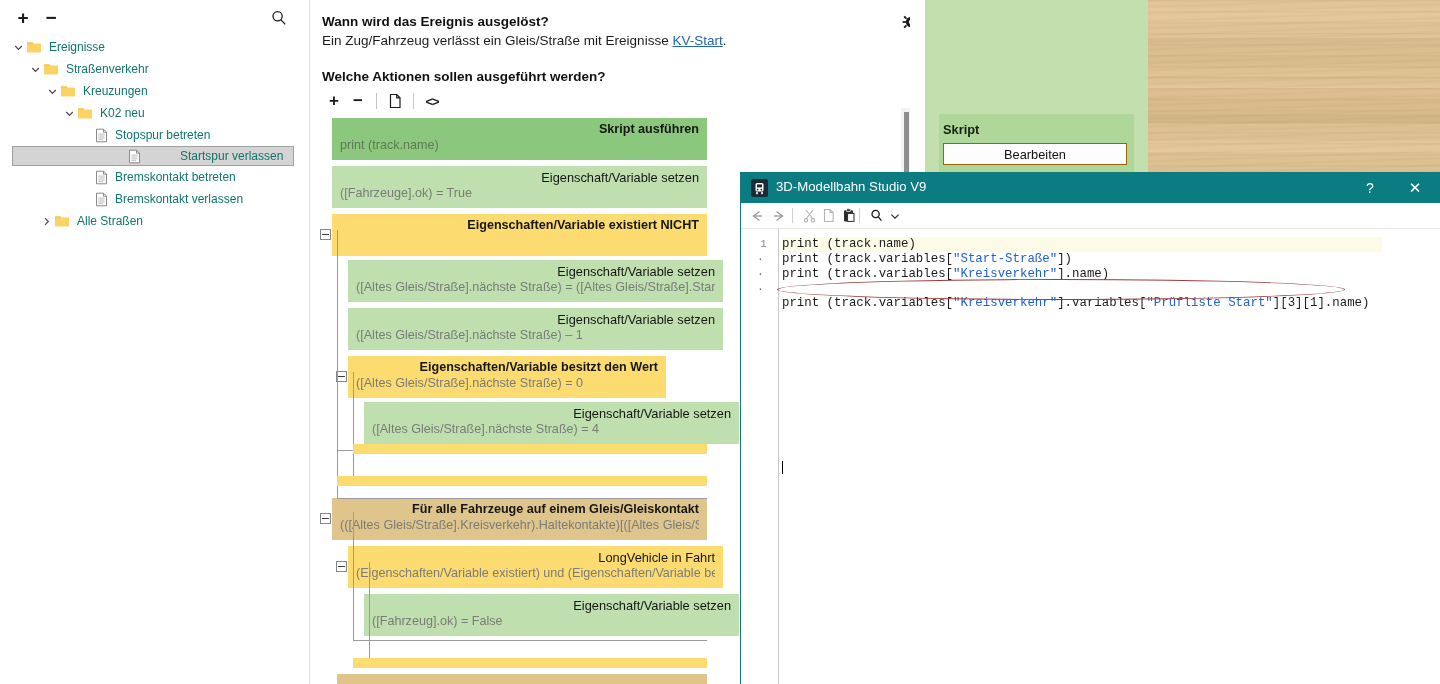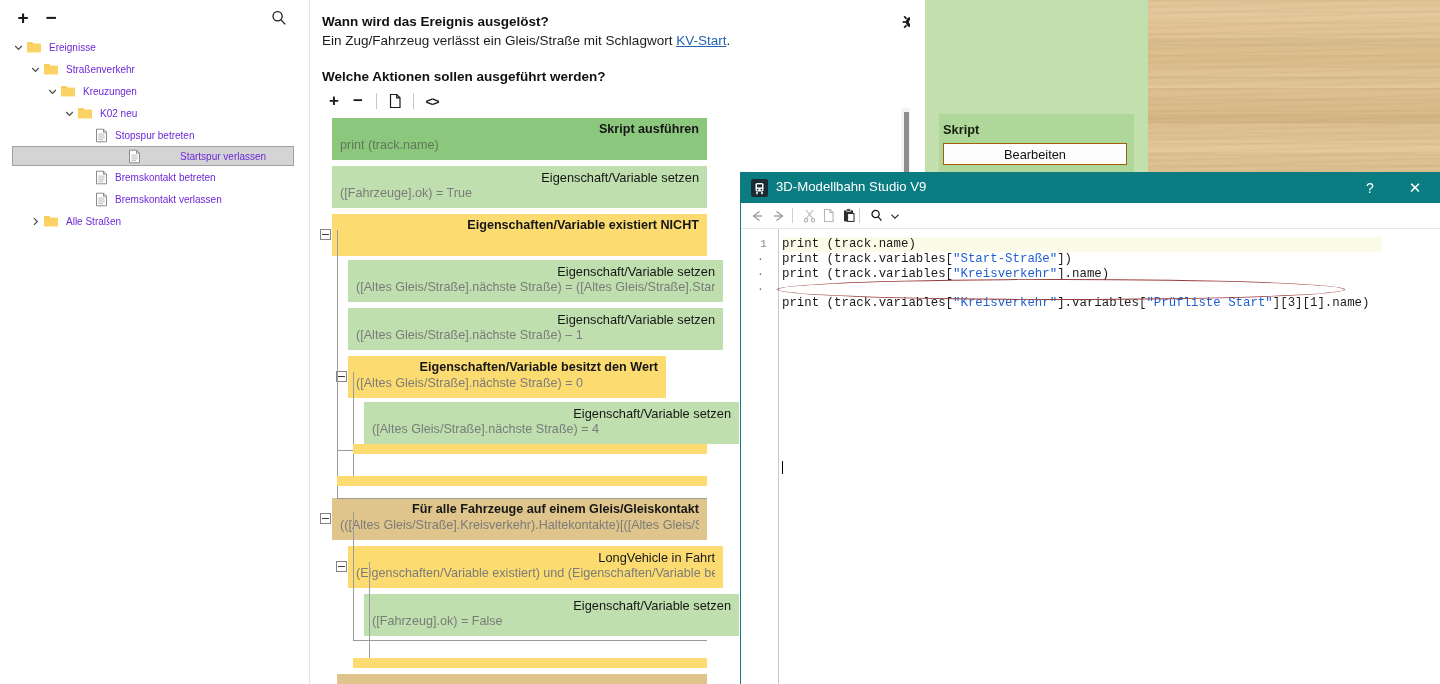--- a/index.html
+++ b/index.html
@@ -33,21 +33,21 @@
     cursor: pointer; white-space: nowrap;
   }
   .tree-row.selected {
     background: #d4d4d4; border: 1px solid #a0a0a0;
     margin: 0 15px 0 12px; height: 20px; box-sizing: border-box; gap: 32px;
   }
   .tw { width: 16px; min-width: 16px; display: flex; align-items: center; justify-content: center; color: #4a4a4a; font-size: 10px; }
   .tw svg { display: block; }
   .ficon { width: 17px; min-width: 17px; height: 14px; margin-right: 6px; position: relative; }
   .dicon { width: 15px; min-width: 15px; height: 15px; margin-right: 6px; position: relative; }
-  .tlabel { font-size: 10px; color: #6d28d9; }
+  .tlabel { font-size: 12px; color: #0f766e; }
 
   
   #mainpanel {
     position: absolute; left: 310px; top: 0; width: 600px; height: 684px;
     background: #ffffff; overflow: hidden;
   }
   .q-title { position: absolute; font-size: 13.5px; font-weight: 700; color: #111; }
   .q-sub { position: absolute; font-size: 13.5px; color: #1b1b1b; }
   .q-link { color: #2464b4; text-decoration: underline; cursor: pointer; }
   .gear { position: absolute; left: 592px; top: 13px; width: 18px; height: 18px; cursor: pointer; }
@@ -253,39 +253,39 @@
               <path d="M9.5 1.2v3h3" fill="none" stroke="#8a8a8a" stroke-width="1"></path>
               <g stroke="#b5b5b5" stroke-width="0.9">
                 <line x1="4.3" y1="6.1" x2="10.6" y2="6.1"></line>
                 <line x1="4.3" y1="8" x2="10.6" y2="8"></line>
                 <line x1="4.3" y1="9.9" x2="10.6" y2="9.9"></line>
                 <line x1="4.3" y1="11.7" x2="9" y2="11.7"></line>
               </g>
             </svg></span>
           <span class="tlabel">Bremskontakt verlassen</span>
         </div>
-        <div class="tree-row" style="padding-left: 27px;">
+        <div class="tree-row" style="padding-left: 38px;">
           <span class="tw">
             <svg width="11" height="11" viewBox="0 0 11 11">
               <path d="M4 2.2L7.3 5.5 4 8.8" fill="none" stroke="#4a4a4a" stroke-width="1.2"></path>
             </svg>
           </span>
           <span class="ficon"><svg width="17" height="14" viewBox="0 0 17 14">
               <path d="M1 2.2h5.4l1.3 1.6H15v8.4H1z" fill="#f5c542"></path>
               <path d="M1 3.8h14v8.4H1z" fill="#fbd365"></path>
             </svg></span>
           <span class="tlabel">Alle Straßen</span>
         </div>
       </div>
   </div>
 
   <div id="mainpanel">
     <div class="q-title" style="left:12px; top:14px;">Wann wird das Ereignis ausgelöst?</div>
     <div class="q-sub" style="left:12px; top:33px;">
-      <span>Ein Zug/Fahrzeug verlässt ein Gleis/Straße mit Schlagwort </span><a class="q-link">KV-Start</a><span>.</span>
+      <span>Ein Zug/Fahrzeug verlässt ein Gleis/Straße mit Ereignisse </span><a class="q-link">KV-Start</a><span>.</span>
     </div>
     <div class="q-title" style="left:12px; top:69px;">Welche Aktionen sollen ausgeführt werden?</div>
 
     <div class="gear">
       <svg width="18" height="18" viewBox="0 0 18 18">
         <g fill="#1b1b1b">
           <circle cx="9" cy="9" r="5.2"></circle>
           <rect x="8.1" y="0.7" width="1.8" height="3.2"></rect>
             <rect x="8.1" y="14.1" width="1.8" height="3.2"></rect>
           <rect x="0.7" y="8.1" width="3.2" height="1.8"></rect>

